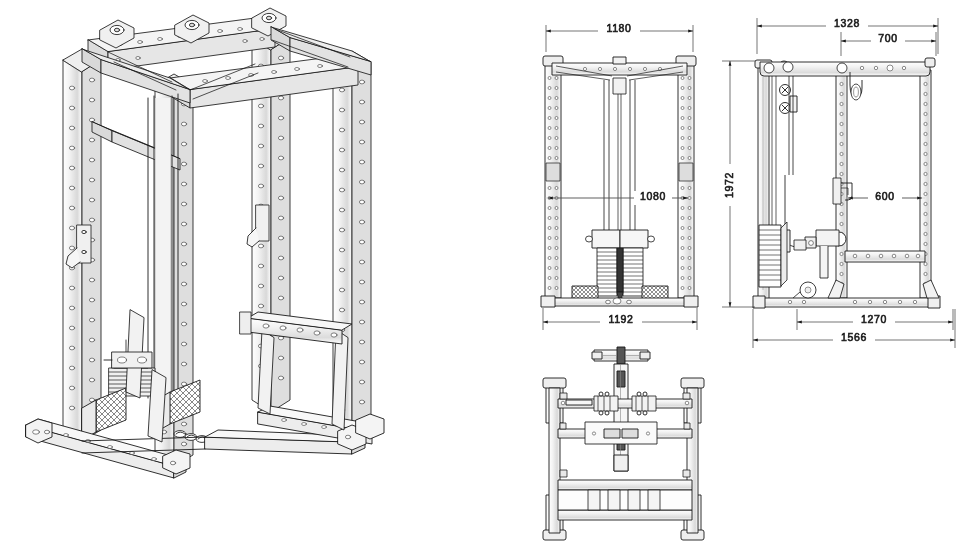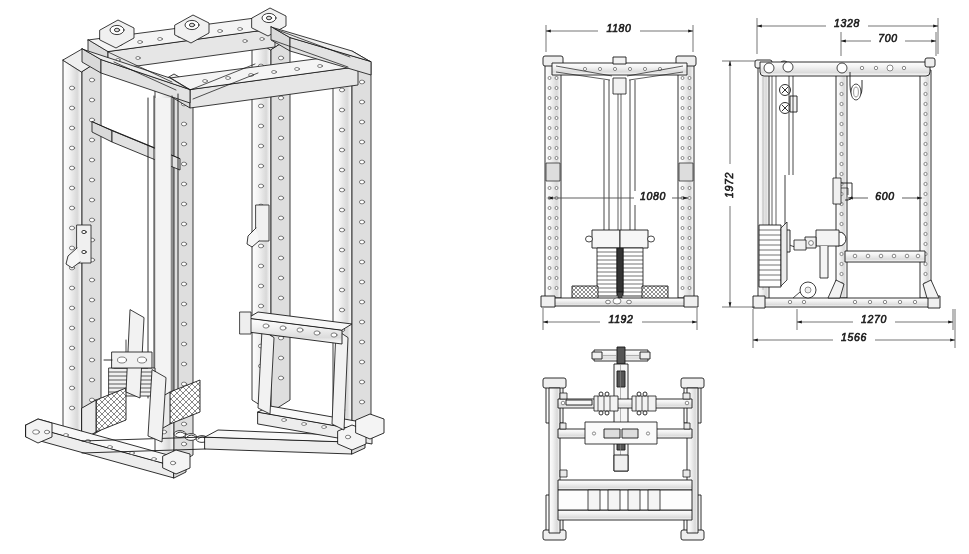--- a/index.html
+++ b/index.html
@@ -2,21 +2,21 @@
 <html><head>
 <meta charset="utf-8">
 <title>Power Rack Technical Drawing</title>
 <style>
   html,body{margin:0;padding:0;background:#ffffff;}
   body{
     width:969px;height:554px;overflow:hidden;position:relative;
     font-family:"Liberation Sans", sans-serif;
     color:#1a1a1a;
   }
-  #sheet{position:absolute;left:0;top:0;width:939px;height:554px;background:#fff;font-style:italic;}
+  #sheet{position:absolute;left:0;top:0;width:939px;height:554px;background:#fff;}
   svg{display:block;}
   .dimtext{
     font-family:"Liberation Sans", sans-serif;
     font-size:10.5px;
     fill:#1a1a1a;
     letter-spacing:0.6px;
   }
 </style>
 </head>
 <body>

